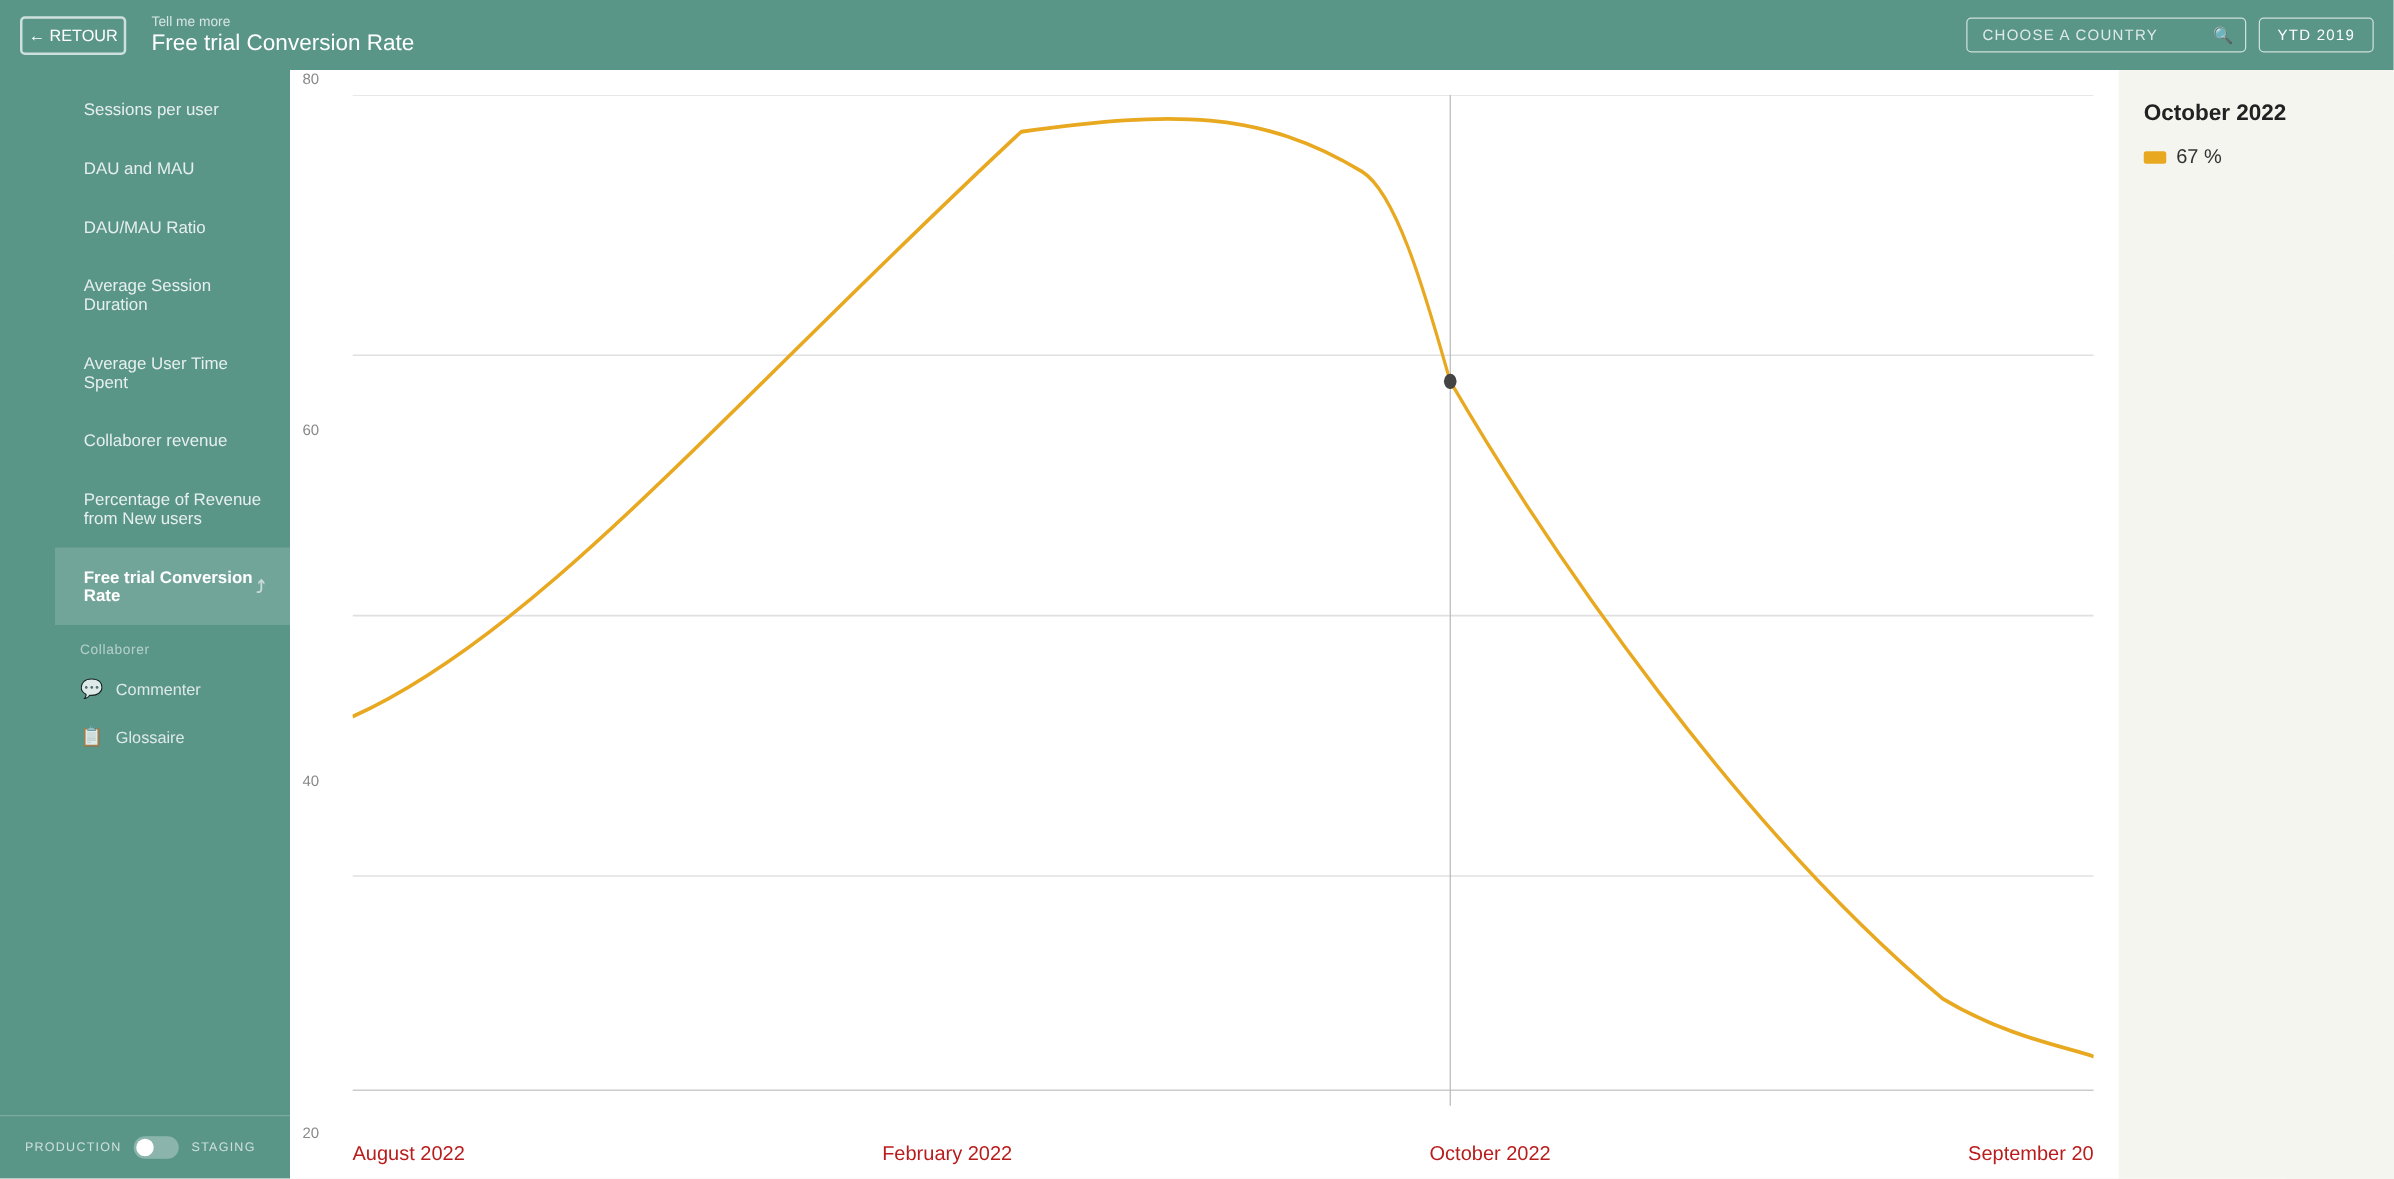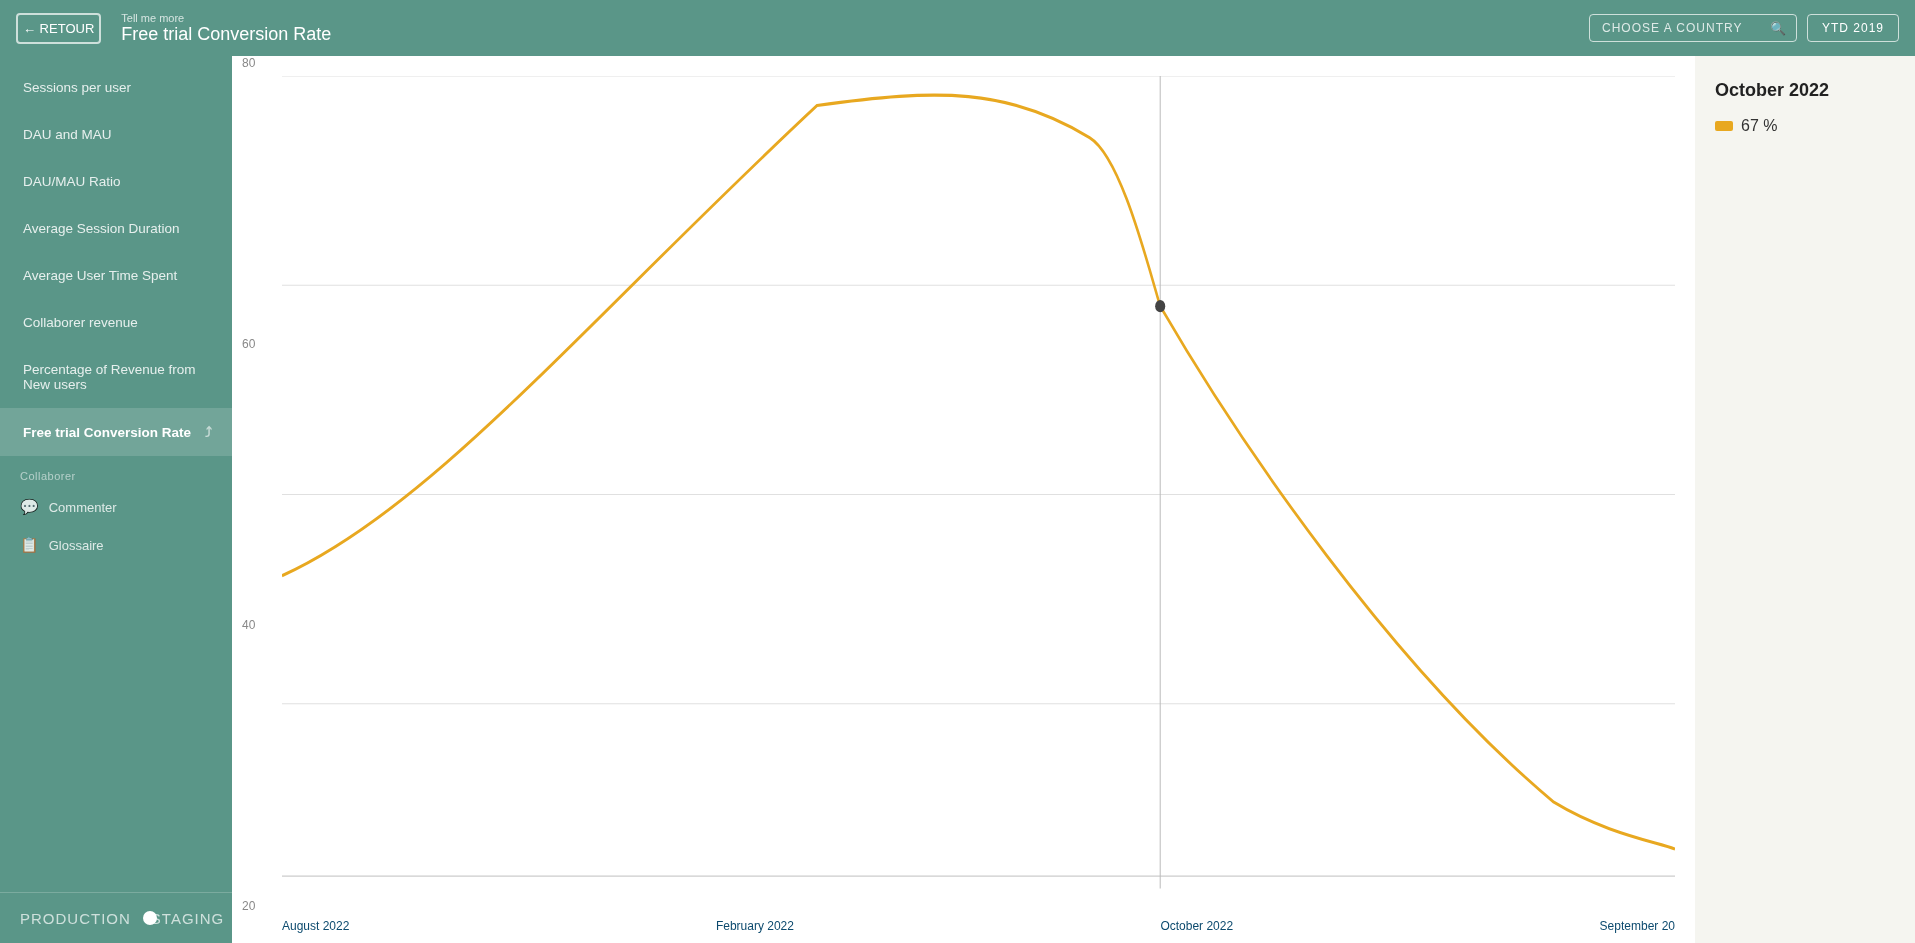--- a/index.html
+++ b/index.html
@@ -51,21 +51,21 @@
     }
     .country-input {
       background: transparent;
       border: 1.5px solid rgba(255,255,255,0.7);
       color: white;
       padding: 6px 34px 6px 12px;
       border-radius: 4px;
       font-size: 12px;
       letter-spacing: 1px;
       outline: none;
-      width: 208px;
+      width: 224px;
     }
     .country-input::placeholder { color: rgba(255,255,255,0.8); letter-spacing: 1px; }
     .search-icon-top {
       position: absolute;
       right: 10px;
       color: rgba(255,255,255,0.8);
       font-size: 13px;
     }
     .ytd-btn {
       background: transparent;
@@ -88,20 +88,21 @@
       width: 232px;
       background: #5a9688;
       flex-shrink: 0;
       display: flex;
       flex-direction: column;
       overflow-y: auto;
     }
     .sidebar-nav {
       flex: 1;
       padding: 8px 0;
+      margin-left: 44px;
     }
     .sidebar-item {
       padding: 16px 20px;
       color: rgba(255,255,255,0.85);
       font-size: 13.5px;
       cursor: pointer;
       display: flex;
       align-items: center;
       justify-content: space-between;
       border-left: 3px solid transparent;
@@ -134,21 +135,21 @@
 
     .sidebar-footer {
       padding: 16px 20px;
       display: flex;
       align-items: center;
       gap: 10px;
       border-top: 1px solid rgba(255,255,255,0.2);
     }
     .env-label {
       color: rgba(255,255,255,0.7);
-      font-size: 15px;
+      font-size: 10px;
       letter-spacing: 1px;
       text-align: right;
     }
     .toggle-switch {
       width: 36px;
       height: 18px;
       background: rgba(255,255,255,0.3);
       border-radius: 9px;
       cursor: pointer;
       position: relative;
@@ -229,22 +230,22 @@
     }
 
     
     .x-axis-labels {
       display: flex;
       justify-content: space-between;
       padding: 6px 0 10px;
       padding-left: 0;
     }
     .x-label {
-      font-size: 12px;
-      color: #0c4a6e;
+      font-size: 16px;
+      color: #b91c1c;
     }
   </style>
 </head>
 <body>
 
 <div class="top-bar">
   <button class="retour-btn">← RETOUR</button>
   <div class="top-bar-title-group">
     <div class="top-bar-subtitle">Tell me more</div>
     <div class="top-bar-title">Free trial Conversion Rate</div>

